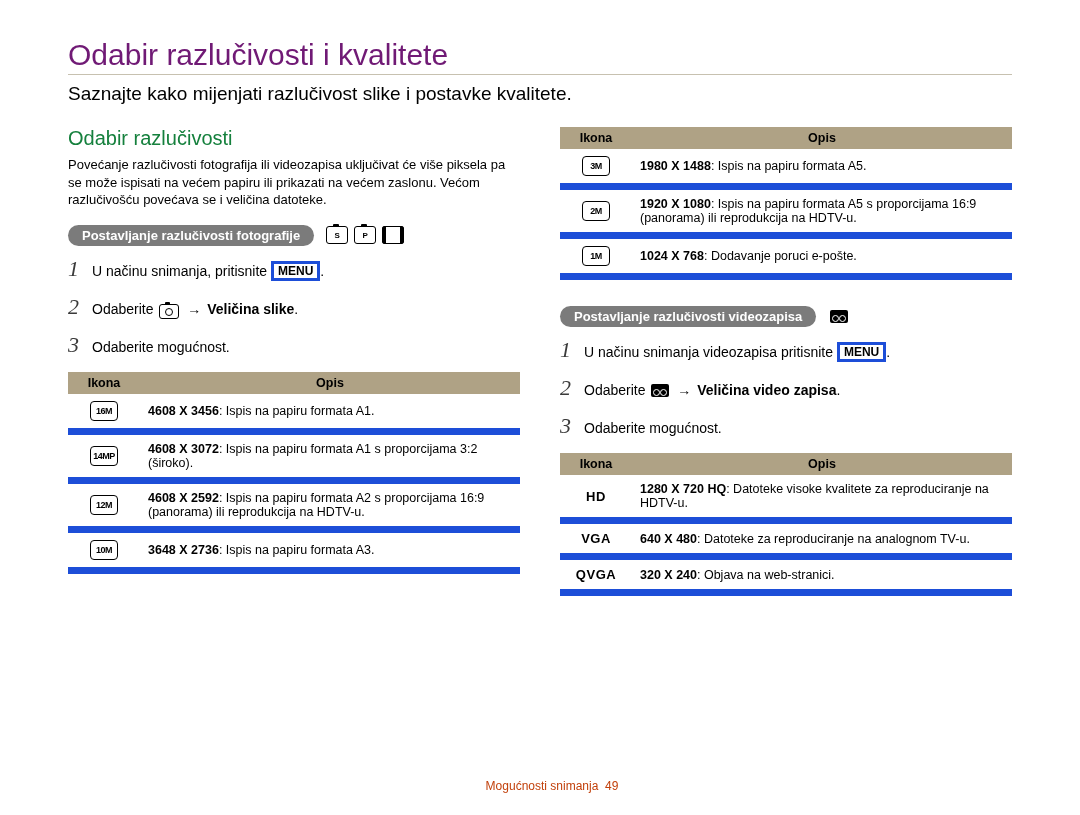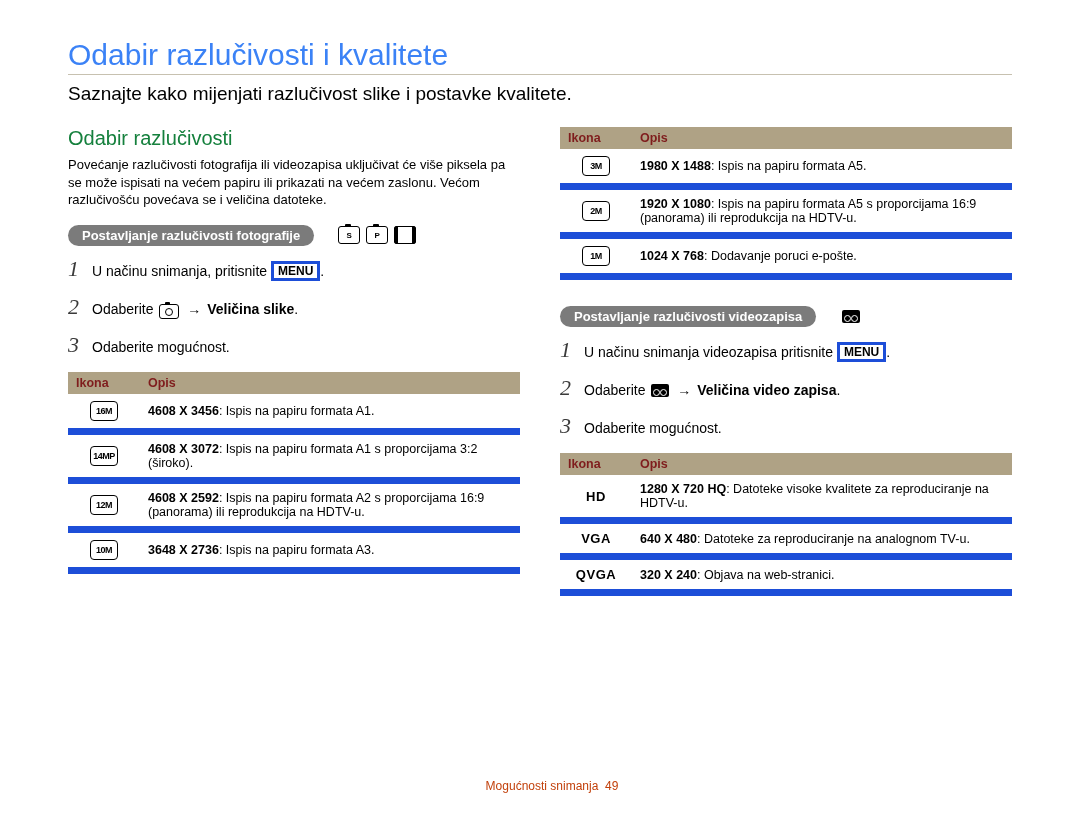--- a/index.html
+++ b/index.html
@@ -6,21 +6,21 @@
     margin: 0;
     font-family: Arial, Helvetica, sans-serif;
     background: #fff;
     color: #000;
     width: 1080px;
     height: 815px;
     box-sizing: border-box;
     padding: 38px 68px 0 68px;
   }
   .page-title {
-    color: #3b82f6;
+    color: #701a75;
     font-size: 30px;
     font-weight: normal;
     margin: 0 0 6px 0;
     padding-bottom: 2px;
     border-bottom: 1px solid #c7c1b0;
   }
   .intro {
     font-size: 19px;
     margin: 8px 0 22px 0;
   }
@@ -38,21 +38,21 @@
     margin: 0 0 6px 0;
   }
   .section-desc {
     font-size: 13px;
     line-height: 1.35;
     margin-bottom: 16px;
   }
   .pill-row {
     display: flex;
     align-items: center;
-    gap: 24px;
+    gap: 12px;
     margin-bottom: 10px;
     text-align: center;
   }
   .pill {
     background: #7b7b7b;
     color: #fff;
     font-size: 13px;
     font-weight: bold;
     padding: 3px 14px;
     border-radius: 12px;
@@ -179,22 +179,22 @@
     font-size: 14px;
     margin: 0 2px;
   }
   table.spec {
     border-collapse: collapse;
     width: 100%;
     font-size: 12.5px;
   }
   table.spec th {
     background: #afa285;
-    color: #7f1d1d;
-    text-align: left;
+    color: #000000;
+    text-align: center;
     font-weight: bold;
     padding: 4px 8px;
   }
   table.spec th:first-child {
     width: 56px;
   }
   table.spec td {
     padding: 7px 8px;
     border-bottom: 7px solid #1d4ed8;
     vertical-align: middle;

